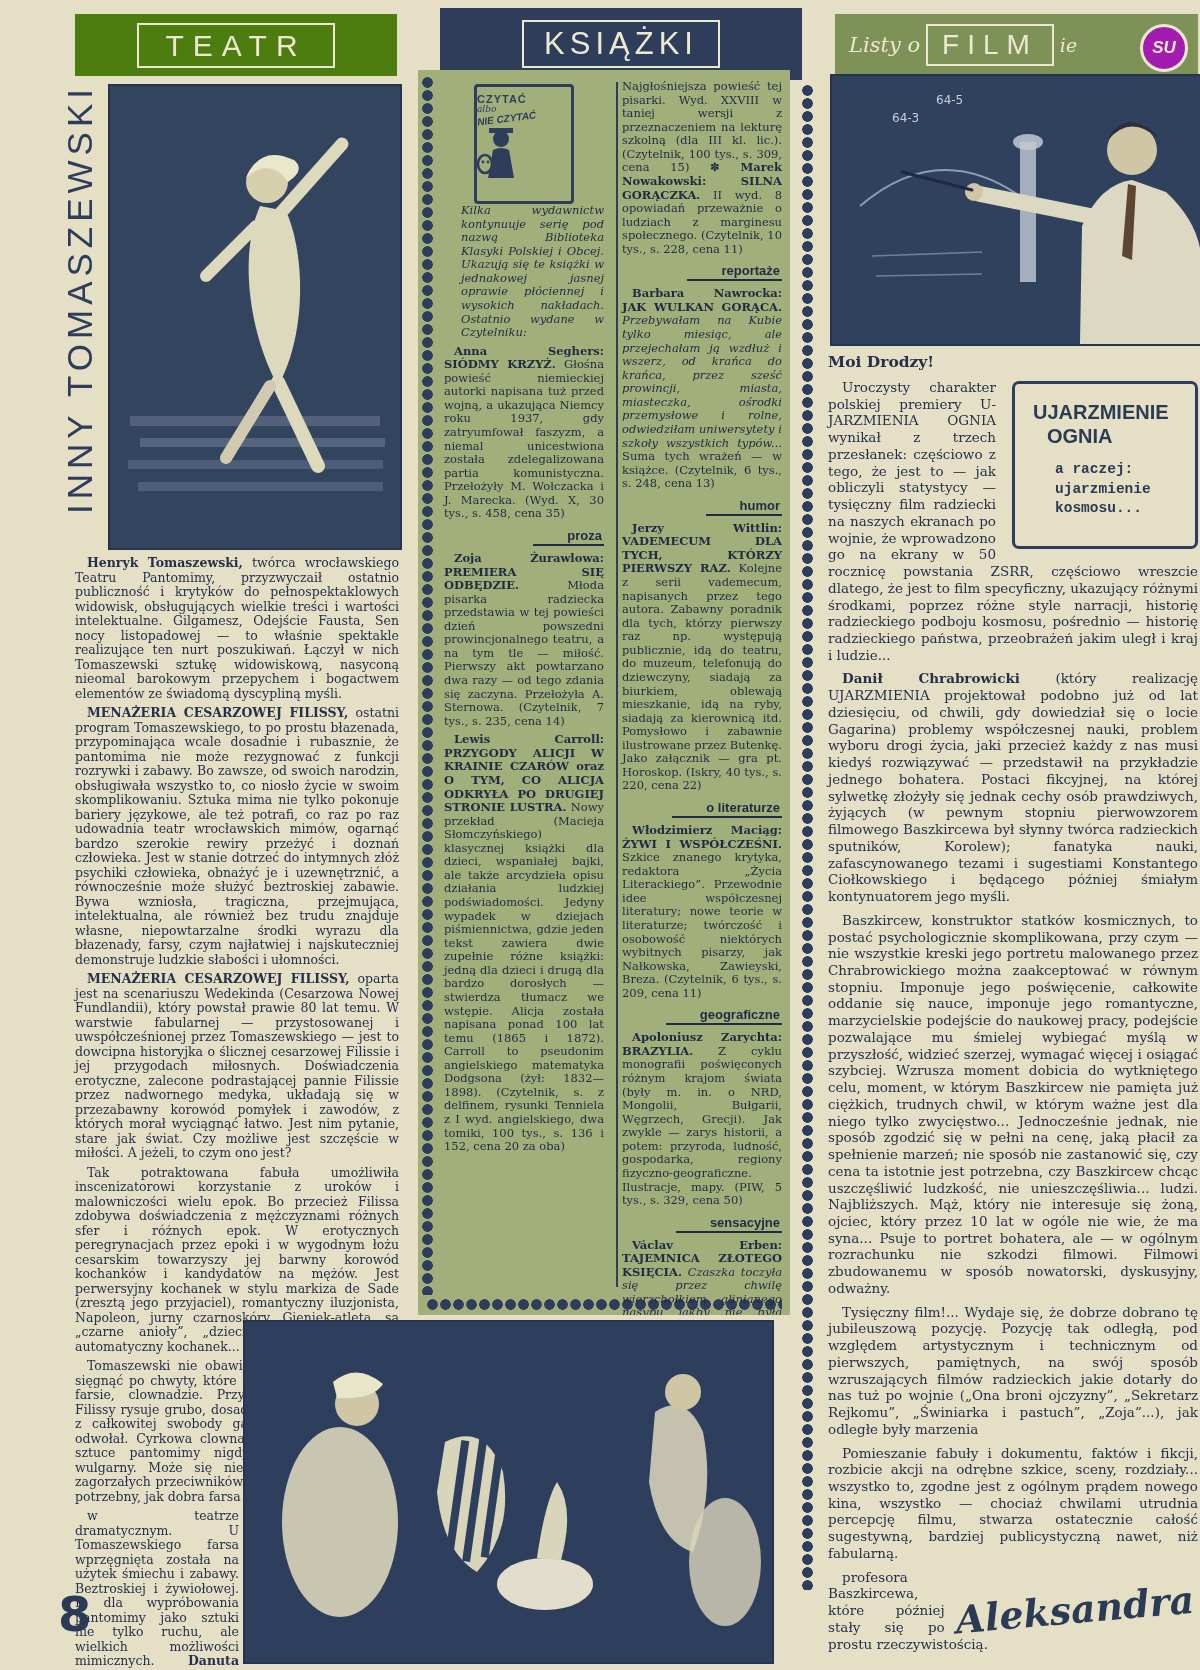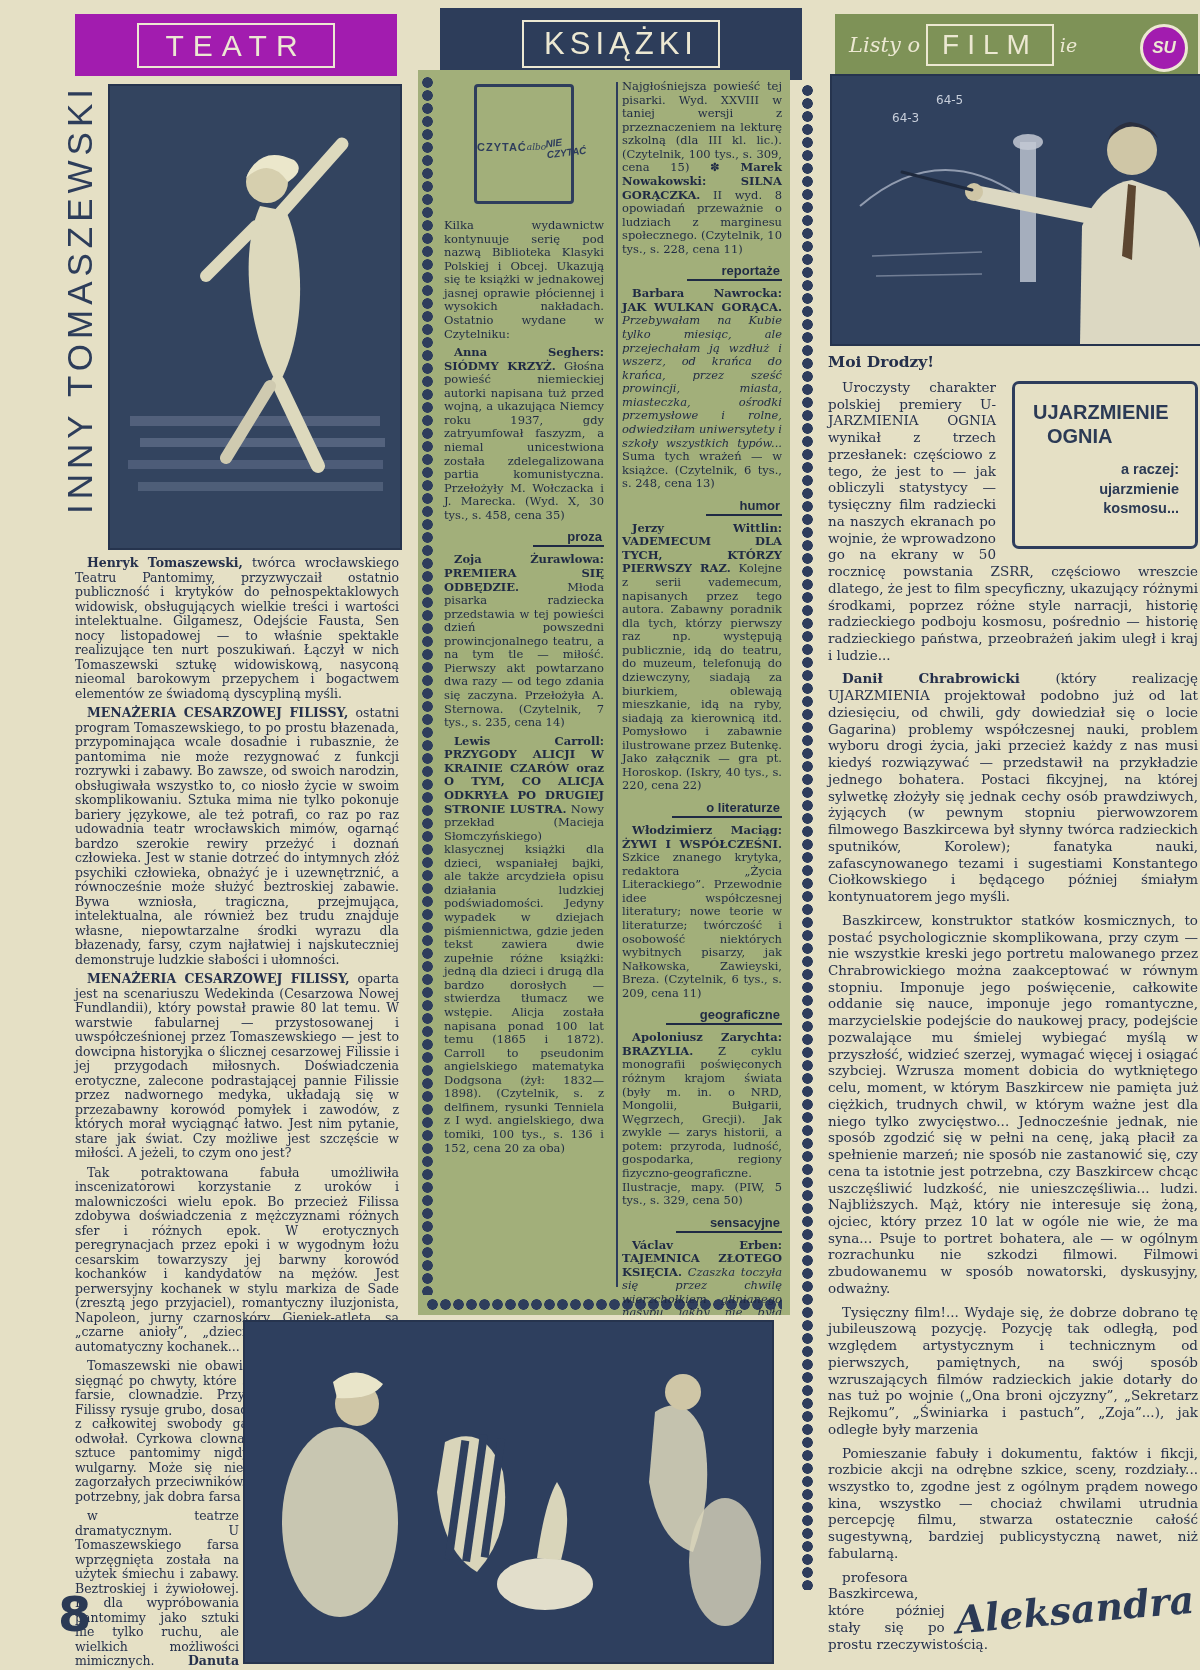--- a/index.html
+++ b/index.html
@@ -1,20 +1,20 @@
 <!DOCTYPE html>
 <html><head>
 <meta charset="utf-8">
 <style>
   html,body{margin:0;padding:0;background:#cfcab0;}
   #page{position:relative;width:1200px;height:1670px;background:#e5e0c5;overflow:hidden;
         font-family:"DejaVu Serif",serif;color:#25304c;}
   
   .hdr{position:absolute;display:flex;align-items:center;justify-content:center;}
-  .hdr-teatr{left:75px;top:14px;width:322px;height:62px;background:#a21caf;}
+  .hdr-teatr{left:75px;top:14px;width:322px;height:62px;background:#4d7c0f;}
   .hdr-ksiazki{left:440px;top:8px;width:362px;height:72px;background:#2d3d5a;}
   .hdr-film{left:835px;top:14px;width:363px;height:62px;background:#7e9257;justify-content:flex-start;padding:0;}
   .hdr-label-box{border:2px solid #ece8d2;padding:4px 26px;color:#ece8d2;
      font-family:"Liberation Sans",sans-serif;font-size:30px;letter-spacing:9px;line-height:1.1;}
   .hdr-ksiazki .hdr-label-box{font-size:31px;letter-spacing:5px;padding:5px 20px;}
   .film-script{font-style:italic;color:#ece8d2;font-size:21px;margin:0 6px 0 14px;font-family:"DejaVu Serif",serif;}
   .film-box-label{border:2px solid #ece8d2;padding:3px 14px;color:#ece8d2;
      font-family:"Liberation Sans",sans-serif;font-size:28px;letter-spacing:8px;}
   .film-ie{font-style:italic;color:#ece8d2;font-size:19px;margin-left:6px;}
   .su-circle{position:absolute;right:10px;top:10px;width:42px;height:42px;border-radius:50%;
@@ -36,41 +36,41 @@
   
   .books{position:absolute;left:418px;top:70px;width:372px;height:1245px;background:#a2af7a;overflow:hidden;}
   .dots{background-image:radial-gradient(circle,#2e3d5c 5px,rgba(0,0,0,0) 5.6px);background-size:13px 13px;}
   .books .dots-left{position:absolute;left:3px;top:6px;bottom:20px;width:13px;}
   .books .dots-bottom{position:absolute;left:8px;right:8px;bottom:4px;height:13px;}
   .books-divider{position:absolute;left:198px;top:12px;bottom:28px;width:2px;background:#2e3d5c;}
   .books-cols{position:absolute;left:26px;top:10px;display:flex;gap:18px;}
   .bcol{width:160px;}
   .bk{margin:0 0 5px;text-indent:10px;text-align:justify;font-size:11.5px;line-height:1.18;color:#1f2a44;}
   .bk.noind{text-indent:0;}
-  .italic{}
+  .italic{font-style:italic;margin-left:17px;}
   .sec{text-align:right;margin:7px 0 6px;font-family:"Liberation Sans",sans-serif;font-weight:bold;font-size:13px;color:#1f2a44;}
   .sec span{display:inline-block;border-bottom:2px solid #1f2a44;padding:0 2px 1px 34px;}
   
-  .badge{width:100px;height:120px;border:3px solid #2e3d5c;border-radius:4px;margin:4px auto 15px;
-     display:flex;flex-direction:row;align-items:center;padding-top:6px;box-sizing:border-box;}
+  .badge{width:100px;height:120px;border:3px solid #2e3d5c;border-radius:4px;margin:4px auto 0;
+     display:flex;flex-direction:column;align-items:flex-start;padding-top:6px;box-sizing:border-box;}
   .badge .b1{font-family:"Liberation Sans",sans-serif;font-weight:bold;font-size:11px;letter-spacing:1px;color:#2e3d5c;}
   .badge .b2{font-style:italic;font-size:9px;color:#2e3d5c;margin:-1px 0;}
   .badge .b3{font-family:"Liberation Sans",sans-serif;font-weight:bold;font-style:italic;font-size:10px;
      color:#2e3d5c;transform:rotate(-7deg);}
   
   .film-dots{position:absolute;left:801px;top:84px;bottom:80px;width:13px;}
   .film-text{position:absolute;left:828px;top:352px;width:370px;}
   .salutation{font-weight:bold;font-size:15.5px;margin:0 0 8px;}
   .film-text p{margin:0 0 7px;text-indent:14px;text-align:justify;font-size:13.5px;line-height:1.24;}
   .ogien-box{float:right;width:186px;height:168px;border:3px solid #2e3d5c;border-radius:7px;
      margin:2px 0 10px 16px;padding:16px 0 0 18px;box-sizing:border-box;}
   .ogien-box .t1{font-family:"Liberation Sans",sans-serif;font-weight:bold;font-size:20px;color:#2b3a55;line-height:1.2;}
   .ogien-box .t2{font-family:"Liberation Sans",sans-serif;font-weight:bold;font-size:20px;color:#2b3a55;margin-left:14px;line-height:1.2;}
-  .ogien-box .t3{font-family:Liberation Sans, sans-serif;font-weight:bold;font-size:14.5px;color:#2b3a55;
-     margin:12px 0 0 16px;line-height:1.35;width:130px;text-align:right;}
+  .ogien-box .t3{font-family:Liberation Mono, monospace;font-weight:bold;font-size:14.5px;color:#2b3a55;
+     margin:12px 0 0 22px;line-height:1.35;width:130px;}
   .signature{float:right;font-family:"DejaVu Serif",serif;font-style:italic;font-weight:bold;
      font-size:38px;color:#2b3a55;transform:rotate(-5deg);margin:18px 4px 0 10px;}
   b{font-weight:bold;}
 </style>
 </head>
 <body>
 
 <div id="page">
 
   <div class="hdr hdr-teatr">

